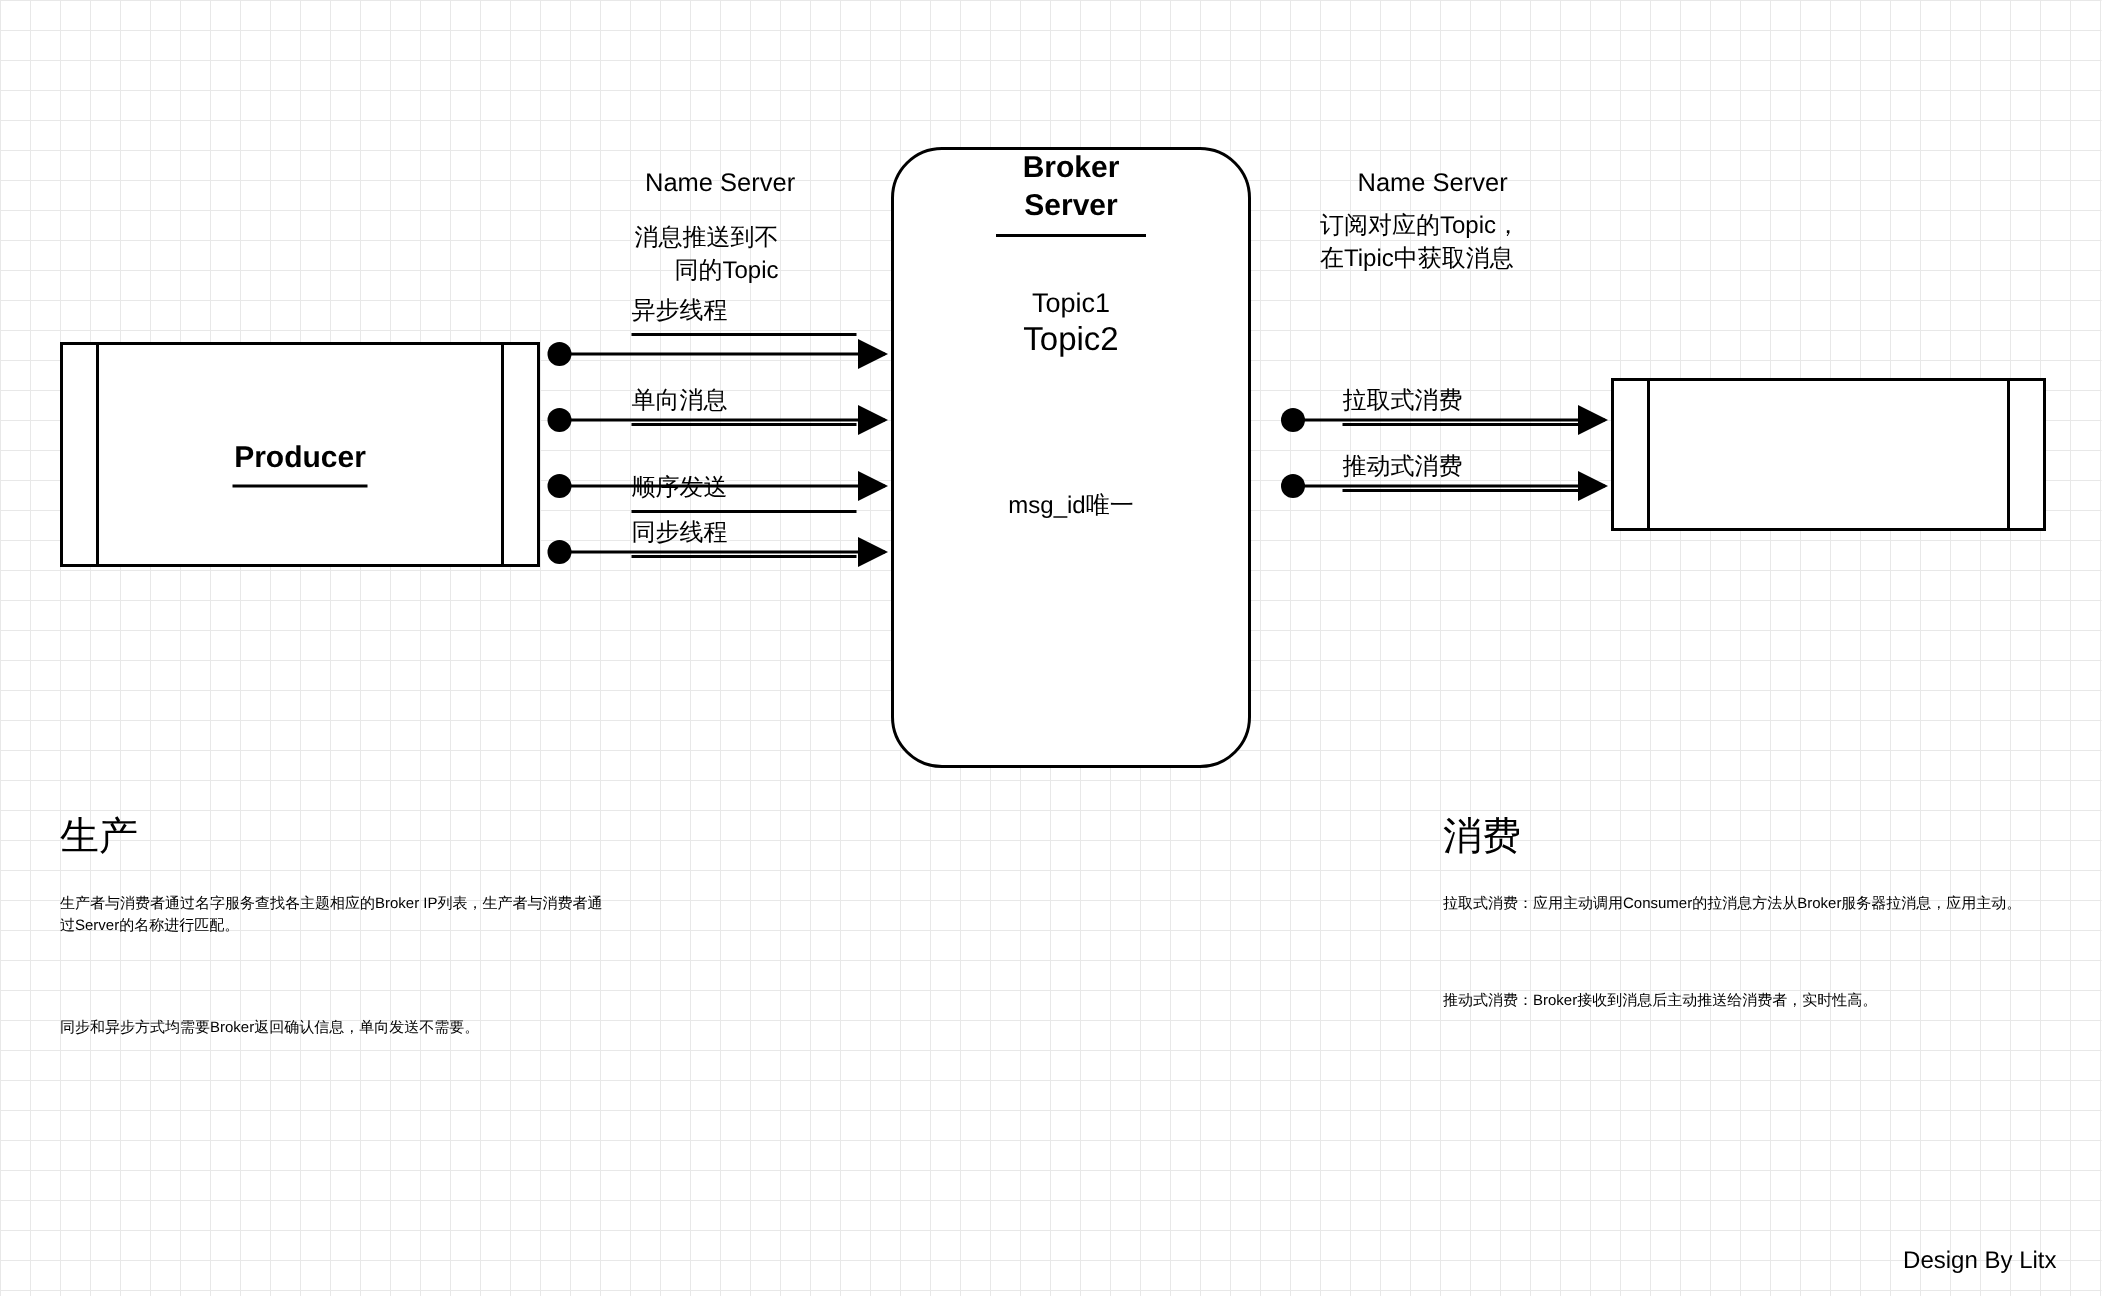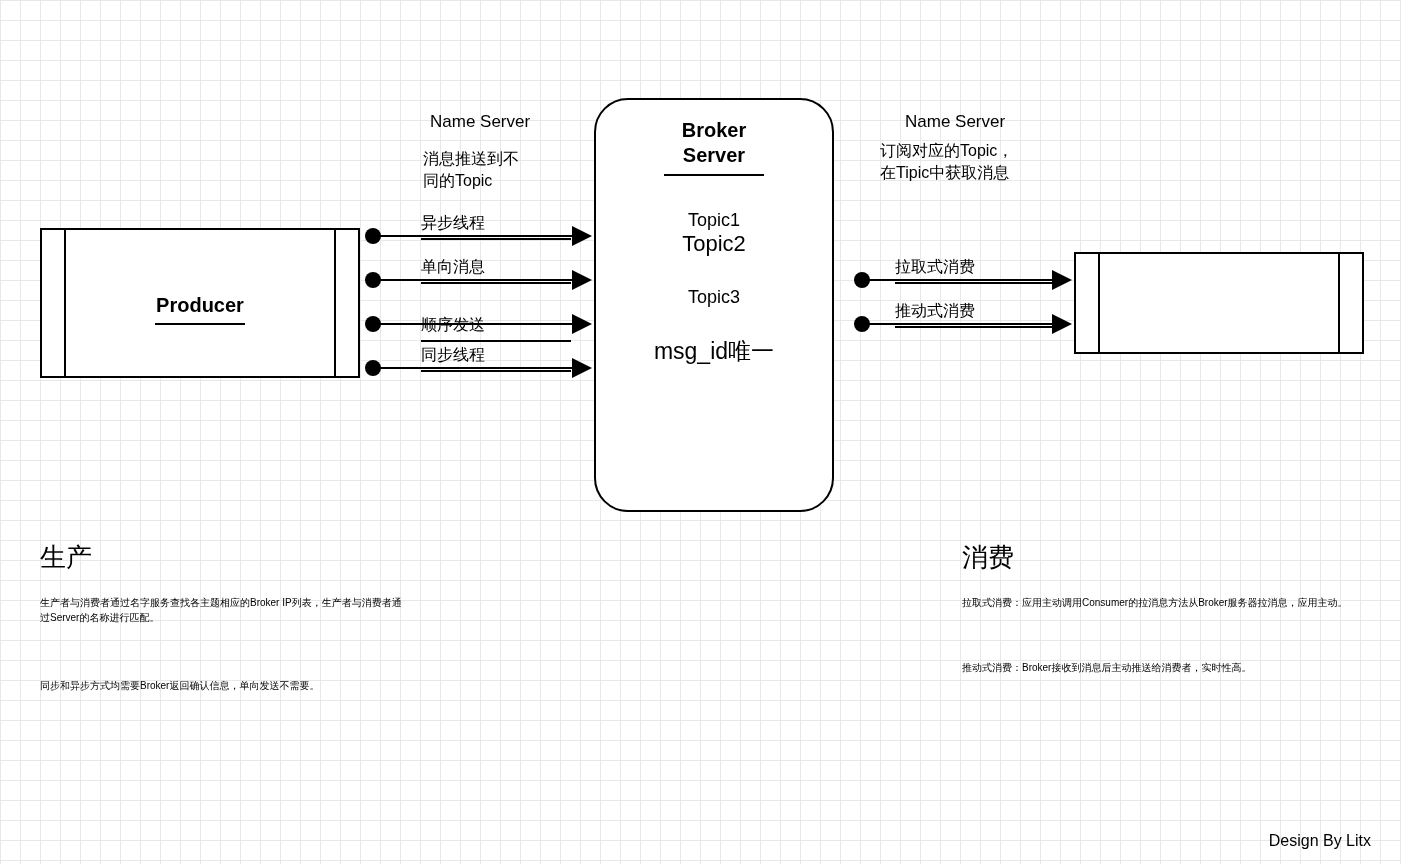--- a/index.html
+++ b/index.html
@@ -45,21 +45,21 @@
     margin: 6px auto 0 auto;
   }
 
   
   .broker {
     border: 2px solid #000;
     border-radius: 34px;
     background: #fff;
     text-align: center;
   }
-  .broker h3 { font-size: 20px; font-weight: bold; margin-top: 18px; line-height: 1.25;}
+  .broker h3 { font-size: 20px; font-weight: bold; line-height: 1.25;}
   .broker .title-underline { width: 100px; margin-top: 6px; }
 
   
   .section-title { font-size: 26px; font-weight: 400; }
   .para { font-size: 10px; line-height: 1.5; }
 
   .small-title { font-size: 17px; }
   .arrow-label {
     font-size: 16px;
     border-bottom: 2px solid #000;
@@ -108,48 +108,47 @@
 </div>
 
 <div class="abs broker" style="left:594px; top:98px; width:240px; height:414px;">
   <h3>
     <span>Broker</span><br>
     <span>Server</span>
   </h3>
   <div class="title-underline"></div>
   <div style="margin-top:34px; font-size:18px;">Topic1</div>
   <div style="font-size:22px;">Topic2</div>
-  <div style="margin-top:30px; font-size:18px;">Topic3</div>
-  <div style="margin-top:28px; font-size:23px;">msg_id唯一</div>
+  <div style="margin-top:88px; font-size:16px;">msg_id唯一</div>
 </div>
 
 <div class="abs node" style="left:1074px; top:252px; width:290px; height:102px;">
   <span class="inner-left"></span>
     <span class="inner-right"></span>
 </div>
 
 <div class="abs small-title" style="left:430px; top:112px;">Name Server</div>
-<div class="abs" style="left:423px; top:148px; font-size:16px; line-height:1.4;">
+<div class="abs" style="left:423px; top:148px; font-size:16px; line-height:1.4;text-align:right;">
   <span>消息推送到不</span><br><span>同的Topic</span>
 </div>
 
 <div class="abs small-title" style="left:905px; top:112px;">Name Server</div>
 <div class="abs" style="left:880px; top:140px; font-size:16px; line-height:1.4;">
   <span>订阅对应的Topic，</span><br><span>在Tipic中获取消息</span>
 </div>
 
 <div class="abs dot" style="left:365px; top:228px;"></div>
 <div class="abs dot" style="left:365px; top:272px;"></div>
 <div class="abs dot" style="left:365px; top:316px;"></div>
 <div class="abs dot" style="left:365px; top:360px;"></div>
 
 <div class="abs dot" style="left:854px; top:272px;"></div>
 <div class="abs dot" style="left:854px; top:316px;"></div>
 
-<div class="abs arrow-label" style="left:421px; top:213px; width:150px;">异步线程</div>
+<div class="abs arrow-label" style="left:421px; top:197px; width:150px;">异步线程</div>
 <div class="abs arrow-label" style="left:421px; top:257px; width:150px;">单向消息</div>
 <div class="abs arrow-label" style="left:421px; top:315px; width:150px;">顺序发送</div>
 <div class="abs arrow-label" style="left:421px; top:345px; width:150px;">同步线程</div>
 
 <div class="abs arrow-label" style="left:895px; top:257px; width:160px;">拉取式消费</div>
 <div class="abs arrow-label" style="left:895px; top:301px; width:160px;">推动式消费</div>
 
 <div class="abs section-title" style="left:40px; top:540px;">生产</div>
 <div class="abs para" style="left:40px; top:595px; width:370px;">生产者与消费者通过名字服务查找各主题相应的Broker IP列表，生产者与消费者通过Server的名称进行匹配。</div>
 <div class="abs para" style="left:40px; top:678px; width:370px;">同步和异步方式均需要Broker返回确认信息，单向发送不需要。</div>

